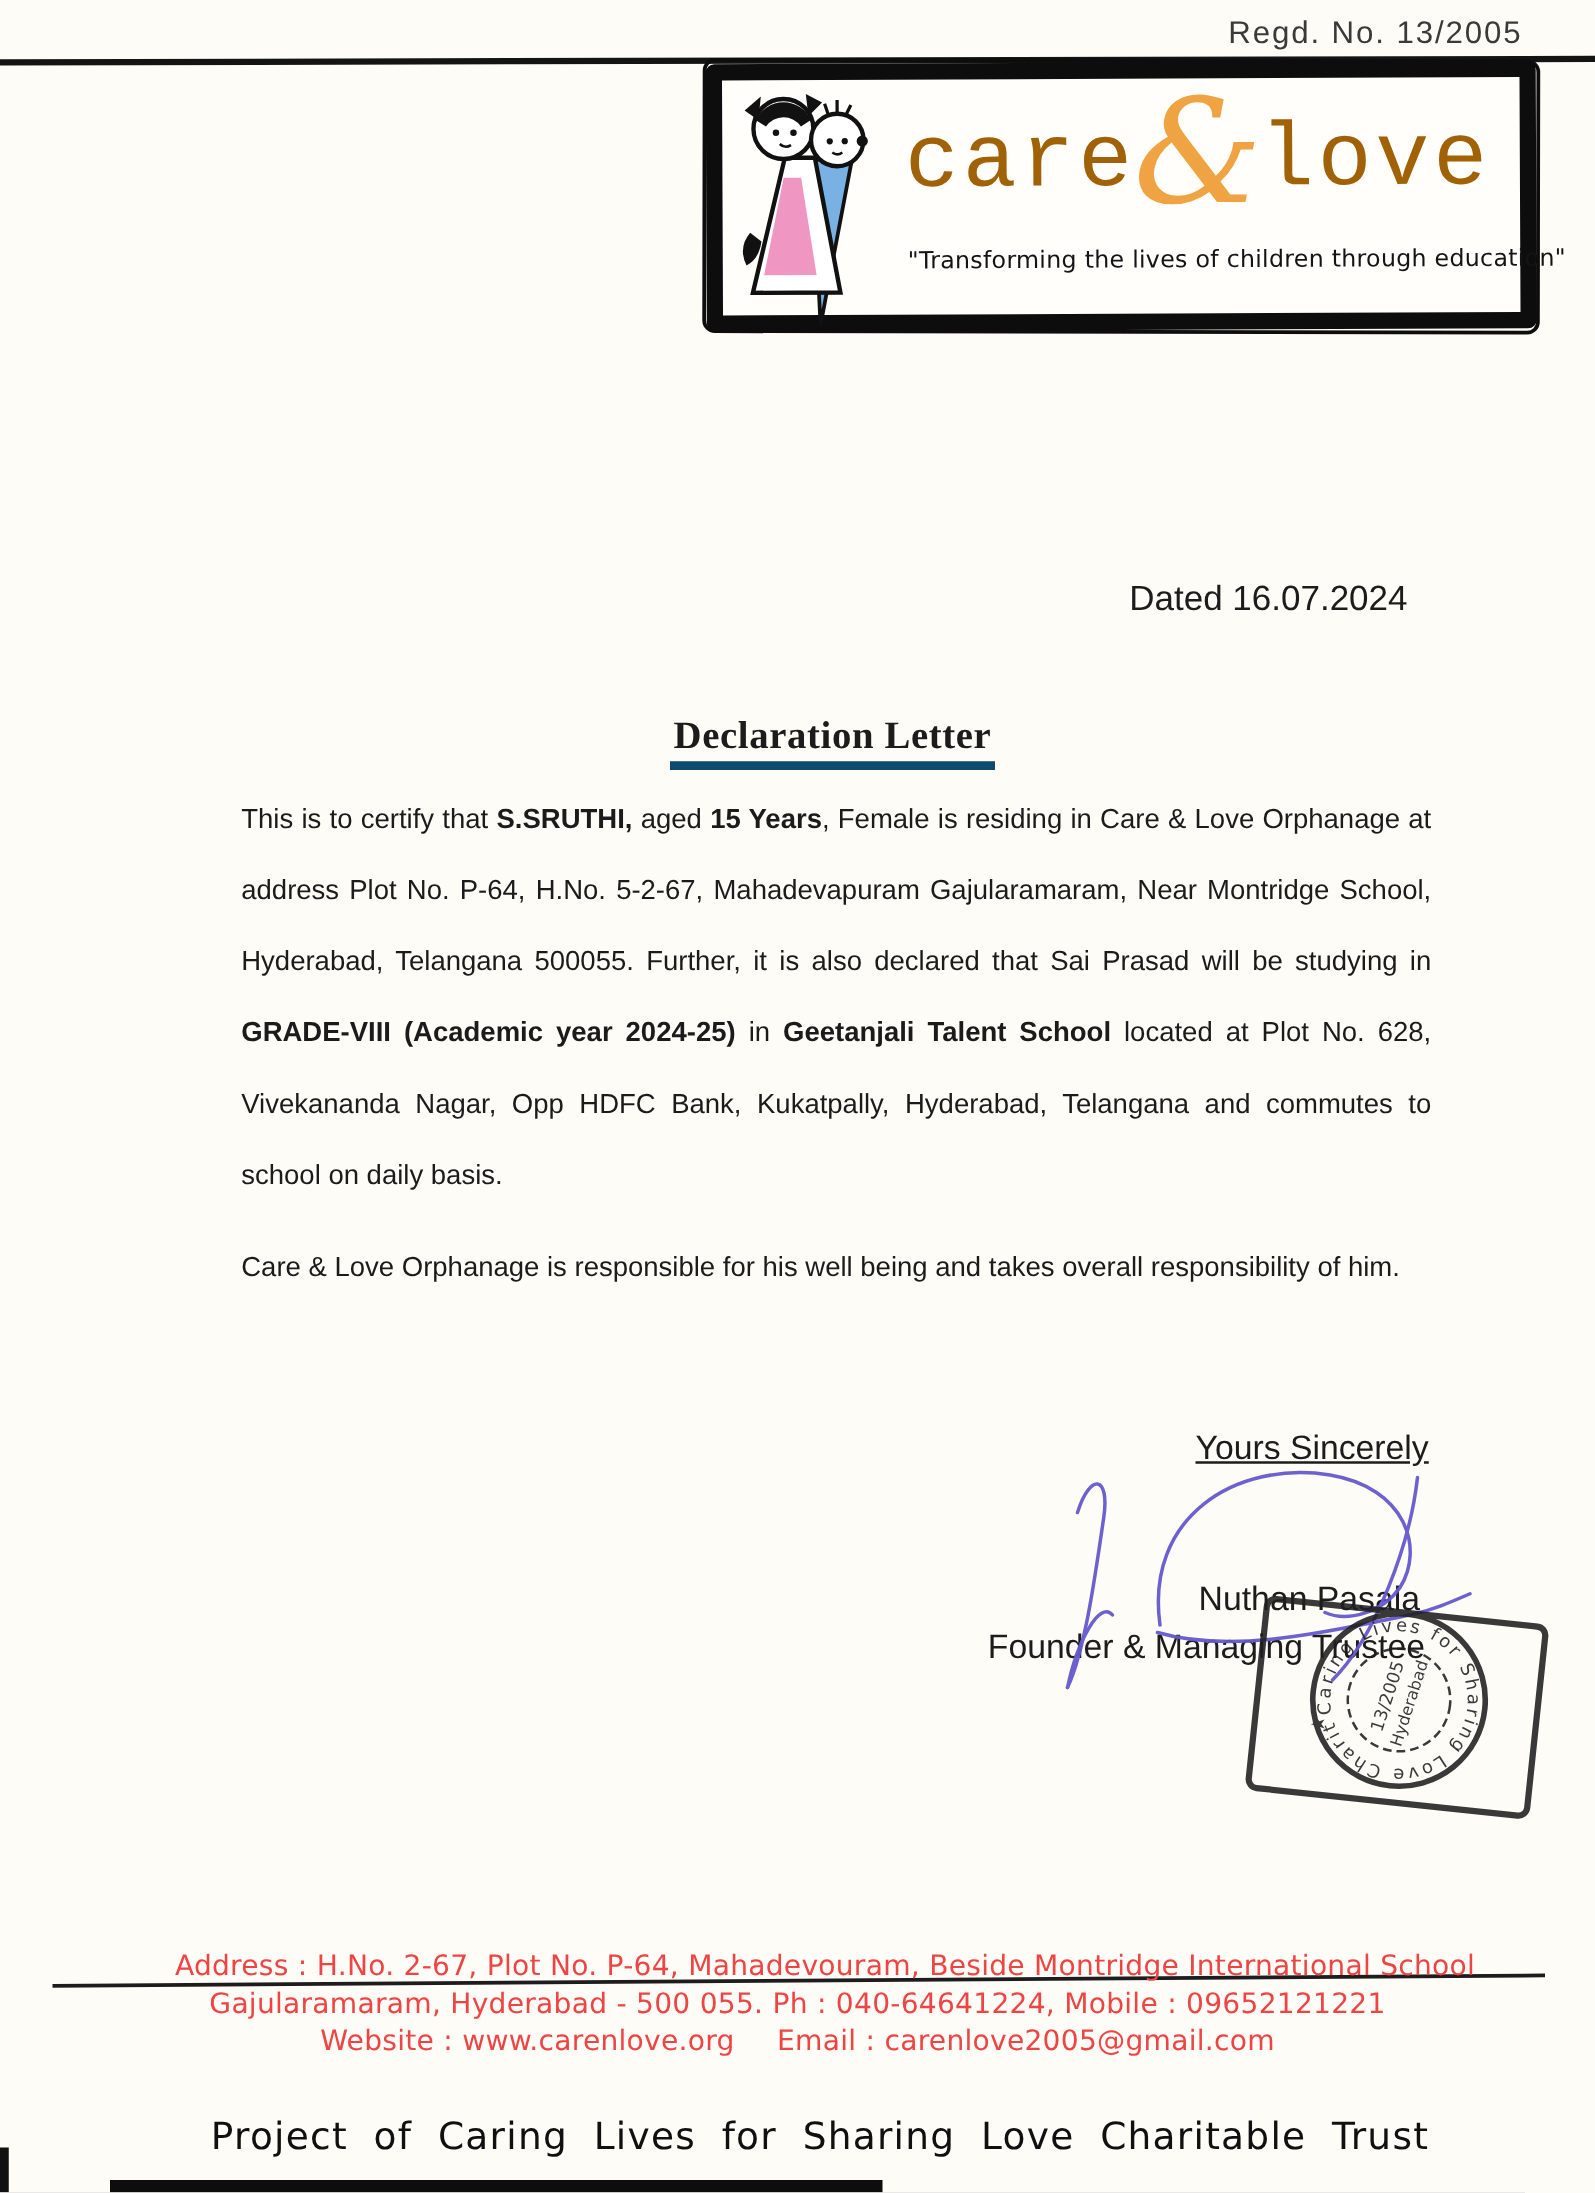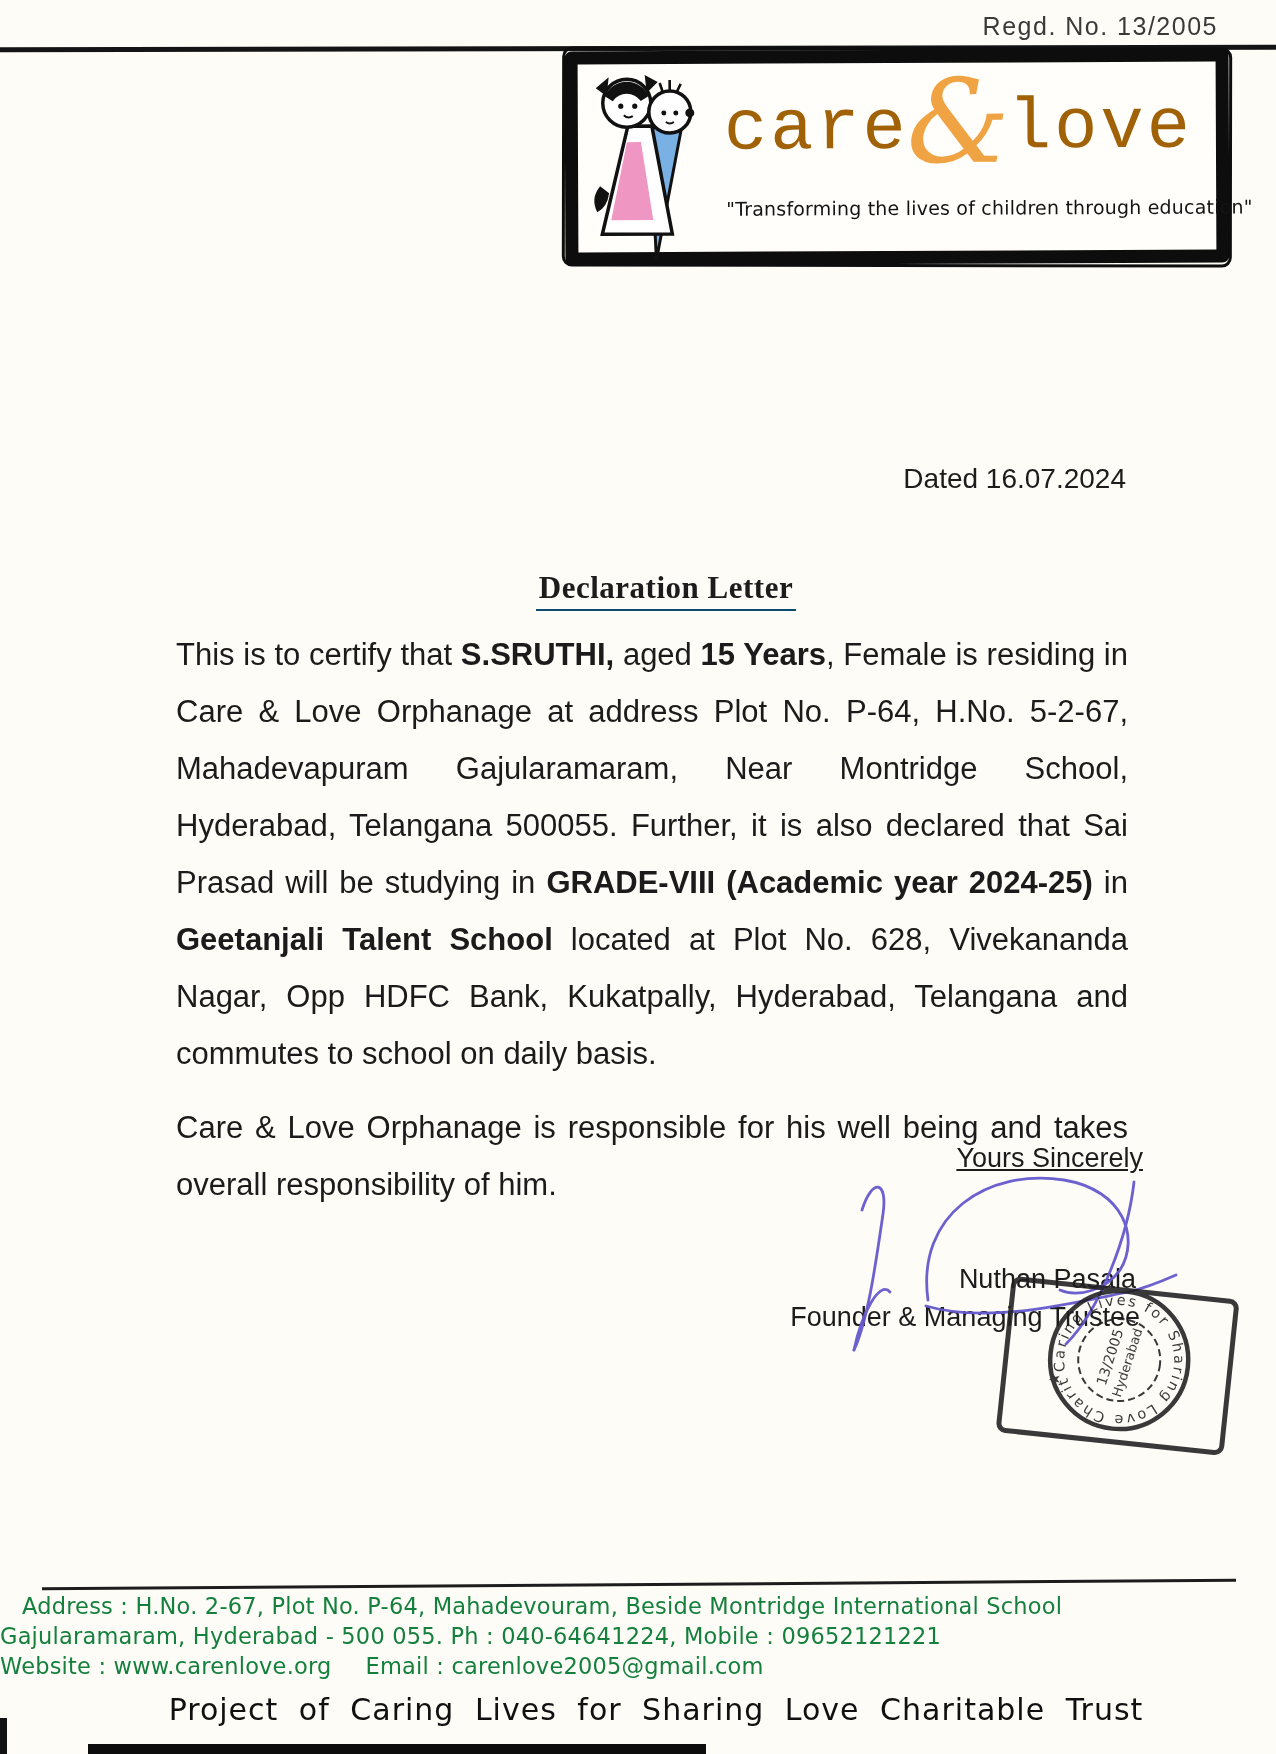--- a/index.html
+++ b/index.html
@@ -19,36 +19,36 @@
   .wordmark{position:absolute;left:146px;top:2px;white-space:nowrap;font-family:"DejaVu Serif",serif;}
   .wordmark .wm{font-size:72px;line-height:128px;color:#a16207;letter-spacing:3px;font-family:Liberation Mono, monospace;}
   .wordmark .amp{font-size:116px;line-height:0;color:#f0a343;font-style:italic;vertical-align:-14px;margin:0 -2px;}
   .tagline{position:absolute;left:148px;top:134px;font-size:19px;font-weight:500;color:#141414;
            font-family:"DejaVu Sans",sans-serif;letter-spacing:0.2px;white-space:nowrap;}
 
   
   .date-line{position:absolute;top:463px;right:150px;font-size:28px;font-weight:400;}
   .title-wrap{position:absolute;top:570px;left:0;width:100%;text-align:center;}
   .title{display:inline-block;transform:translateX(28px);font-family:"Liberation Serif",serif;font-weight:700;
-         font-size:31px;letter-spacing:0.5px;border-bottom:2px solid #0c4a6e;padding:0 3px 3px;}
-  .body-text{position:absolute;left:176px;top:626px;width:952px;font-size:31px;line-height:57px;
+         font-size:31px;letter-spacing:0.5px;border-bottom:7px solid #0c4a6e;padding:0 3px 3px;}
+  .body-text{position:absolute;left:193px;top:626px;width:952px;font-size:22px;line-height:57px;
              text-align:justify;color:#1b1b1b;}
   .body-text p{margin:0 0 17px 0;}
   .body-text b{font-weight:700;}
 
   
   .closing{position:absolute;top:1143px;right:133px;font-size:27px;text-decoration:underline;}
   .sig-svg{position:absolute;left:828px;top:1152px;z-index:2;}
   .signatory-name{position:absolute;top:1264px;right:140px;font-size:27px;z-index:1;}
   .signatory-title{position:absolute;top:1302px;right:136px;font-size:27px;z-index:1;}
   .stamp{position:absolute;left:1002px;top:1276px;transform:rotate(6deg);opacity:0.88;z-index:3;}
 
   
   .footer-rule{position:absolute;top:1583px;left:42px;width:1194px;height:3px;background:#1d1d1d;transform:rotate(-0.4deg);}
-  .footer{position:absolute;top:1591px;left:0;width:100%;text-align:left;color:#15803d;
+  .footer{position:absolute;top:1558px;left:0;width:100%;text-align:center;color:#ef4444;
           font-family:"DejaVu Sans",sans-serif;}
   .footer-line{font-size:22.5px;line-height:30px;letter-spacing:0.2px;}
   .footer-line.first{transform:translateX(22px);}
   .footer-line .gap{display:inline-block;width:34px;}
   .trust-line{position:absolute;top:1692px;left:0;width:100%;text-align:center;font-size:30px;color:#101010;
               letter-spacing:1px;word-spacing:10px;transform:translateX(18px);font-family:"DejaVu Sans",sans-serif;}
   .bottom-bar{position:absolute;left:88px;top:1744px;width:618px;height:10px;background:#0d0d0d;}
   .edge-mark{position:absolute;left:0;top:1718px;width:7px;height:36px;background:#111;}
 </style>
 </head>

